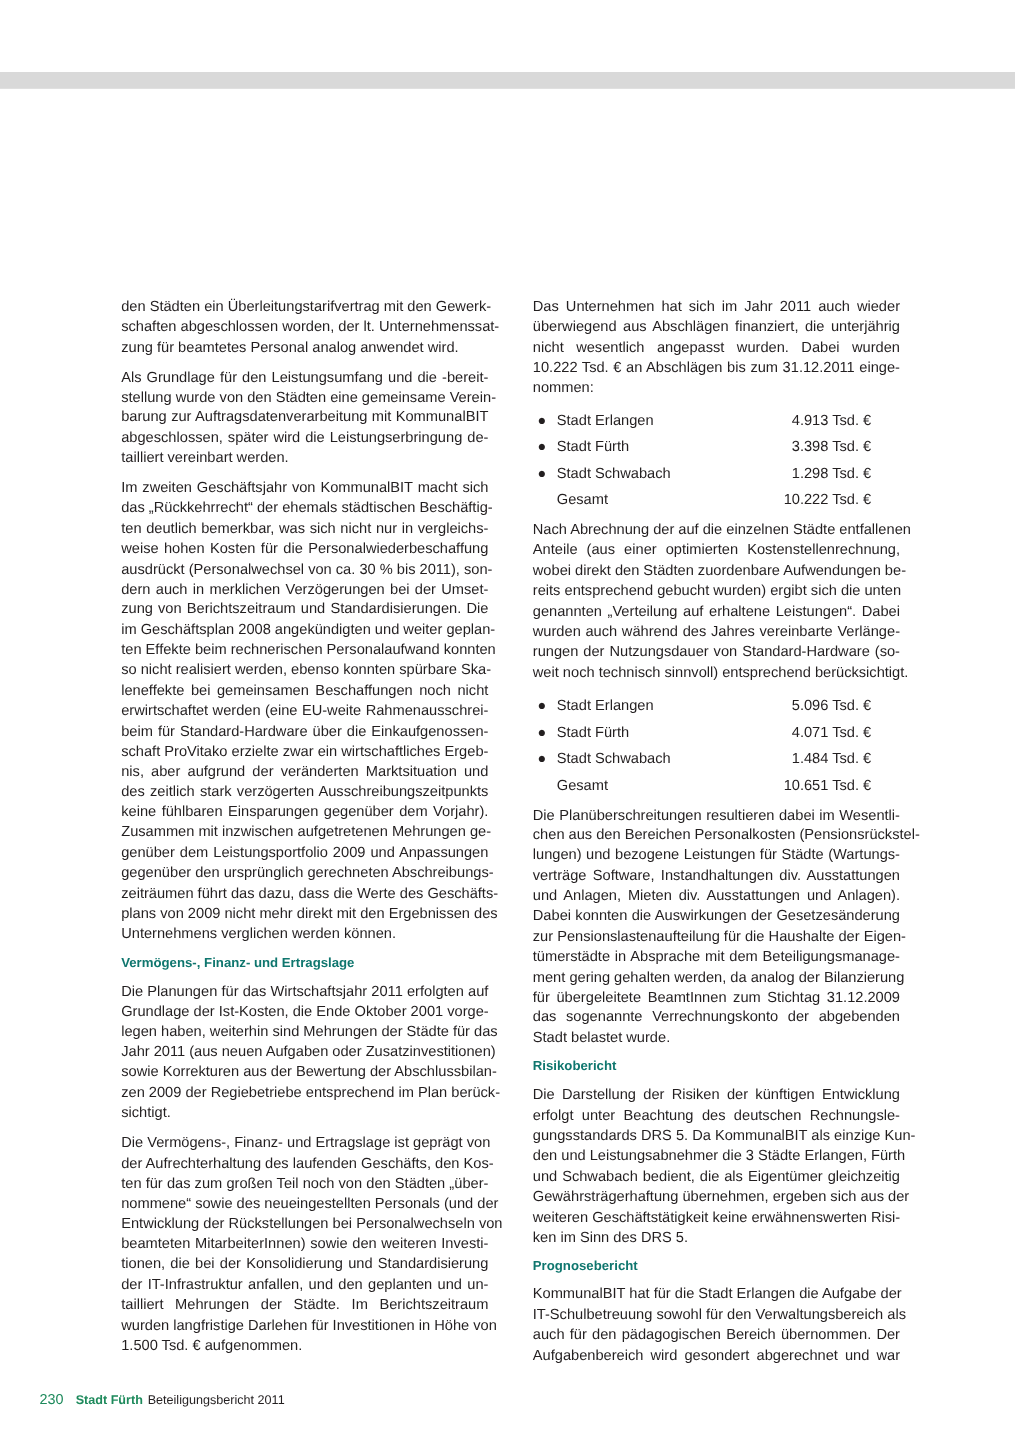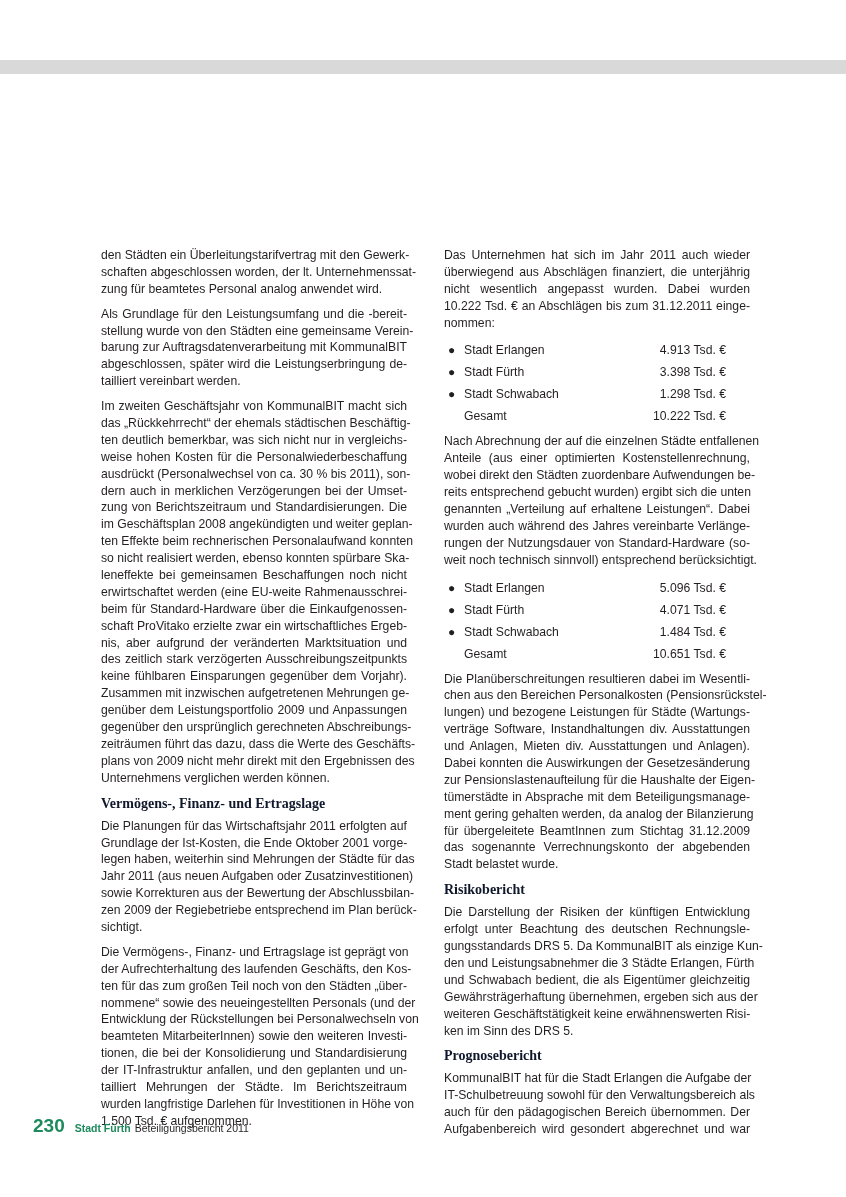--- a/index.html
+++ b/index.html
@@ -5,28 +5,28 @@
   html, body { margin: 0; padding: 0; background: #ffffff; }
   body { width: 846px; height: 1197px; position: relative; overflow: hidden;
          font-family: "Liberation Sans", sans-serif; color: #231f20; }
   .top-band { position: absolute; left: 0; top: 60px; width: 846px; height: 14px; background: #d9d9d9; }
   .col { position: absolute; top: 203px; width: 306px; margin-top: 44px; }
   .col-left { left: 101px; }
   .col-right { left: 444px; }
   .para { margin: 0 0 8px 0; font-size: 12.2px; line-height: 16.9px; text-align: justify; }
   .line { display: block; text-align: justify; text-align-last: justify; white-space: nowrap; height: 16.9px; }
   .line.last { text-align-last: left; }
-  .heading { font-weight: bold; color: #0f172a; font-size: 14px; line-height: 17px; margin: 2px 0 6px 0; font-family: Liberation Serif, serif; }
+  .heading { font-weight: bold; color: #0f766e; font-size: 11px; line-height: 17px; margin: 2px 0 6px 0; }
   .blist { margin: 0 0 6px 0; padding: 0; list-style: none; }
   .bitem { position: relative; height: 22px; line-height: 22px; font-size: 12.2px; }
   .bullet { position: absolute; left: 4px; top: 0; font-size: 12px; }
   .blabel { position: absolute; left: 20px; }
   .bval { position: absolute; right: 24px; }
   .footer { position: absolute; top: 1115px; left: 33px; height: 24px; display: flex; align-items: baseline; }
-  .pagenum { font-size: 19px; font-weight: bold; color: #1e8a5c; margin-right: 10px; }
+  .pagenum { font-size: 12px; font-weight: normal; color: #1e8a5c; margin-right: 10px; margin-top: 44px; }
   .footer-city { font-size: 10.5px; font-weight: bold; color: #1e8a5c; margin-right: 4px; }
   .footer-title { font-size: 10.5px; color: #231f20; text-align: right; }
 </style>
 </head>
 <body>
 
 <div class="top-band"></div>
 
 <div class="col col-left">
   <div class="para">

